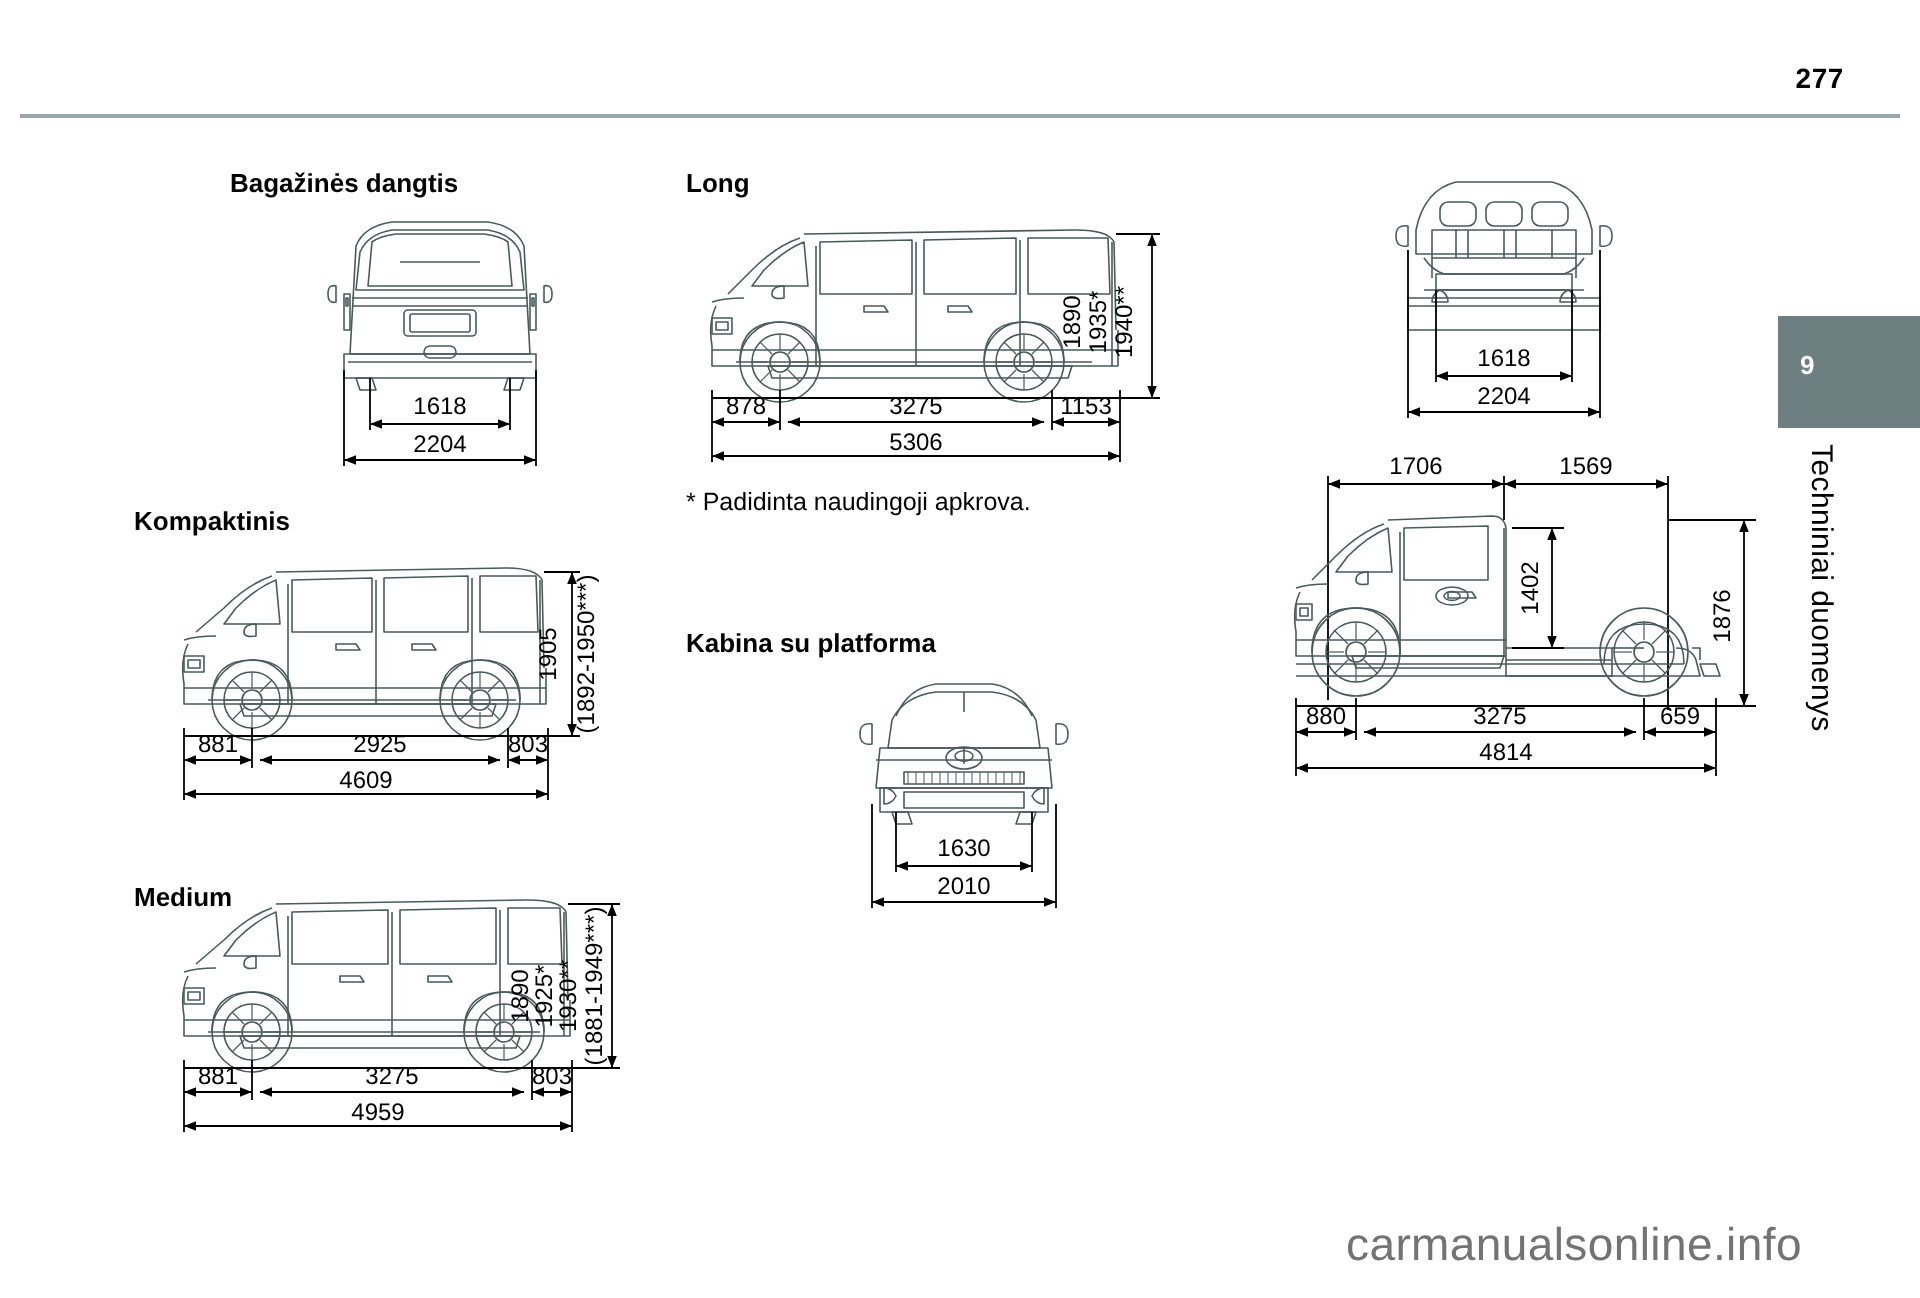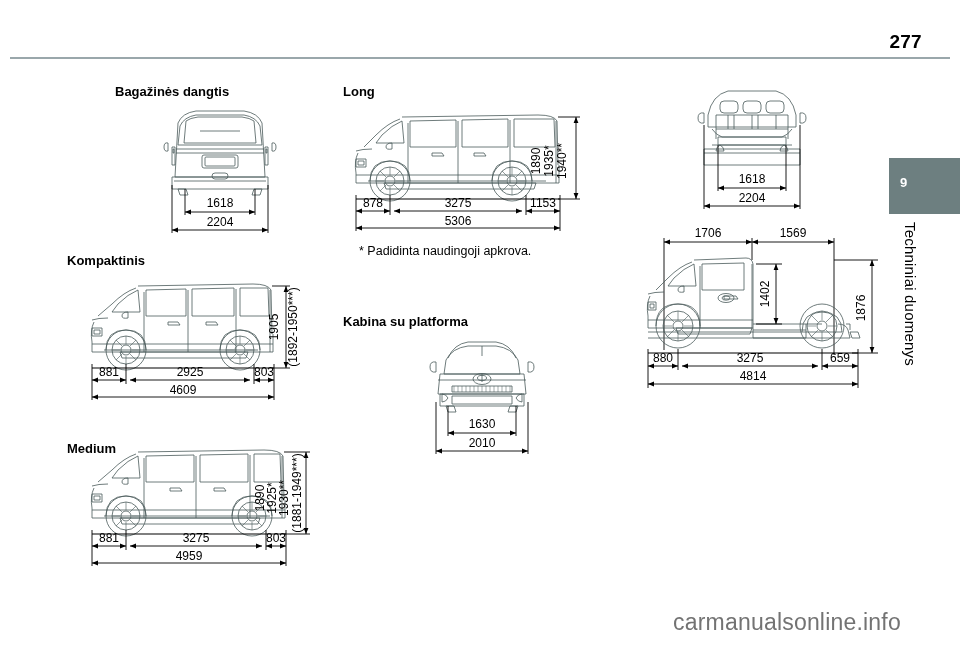--- a/index.html
+++ b/index.html
@@ -14,21 +14,21 @@
     font-family: "Liberation Sans", sans-serif;
     color: #000;
     overflow: hidden;
   }
 
   
   #page-number {
     position: absolute;
     right: 38px;
     top: 31px;
-    font-size: 19px;
+    font-size: 14px;
     font-weight: bold;
     letter-spacing: .3px;
   }
   #header-rule {
     position: absolute;
     left: 10px;
     top: 57px;
     width: 940px;
     height: 2px;
     background: #9aa7ab;
@@ -76,21 +76,21 @@
 
   
   .heading {
     position: absolute;
     font-size: 13px;
     font-weight: bold;
     white-space: nowrap;
   }
   #footnotes {
     position: absolute;
-    left: 359px;
+    left: 343px;
     top: 243px;
     width: 240px;
     font-size: 12.5px;
     line-height: 17px;
   }
   #footnotes div { white-space: normal; }
 
   
   .figure { position: absolute; }
   .figure svg { display: block; }

